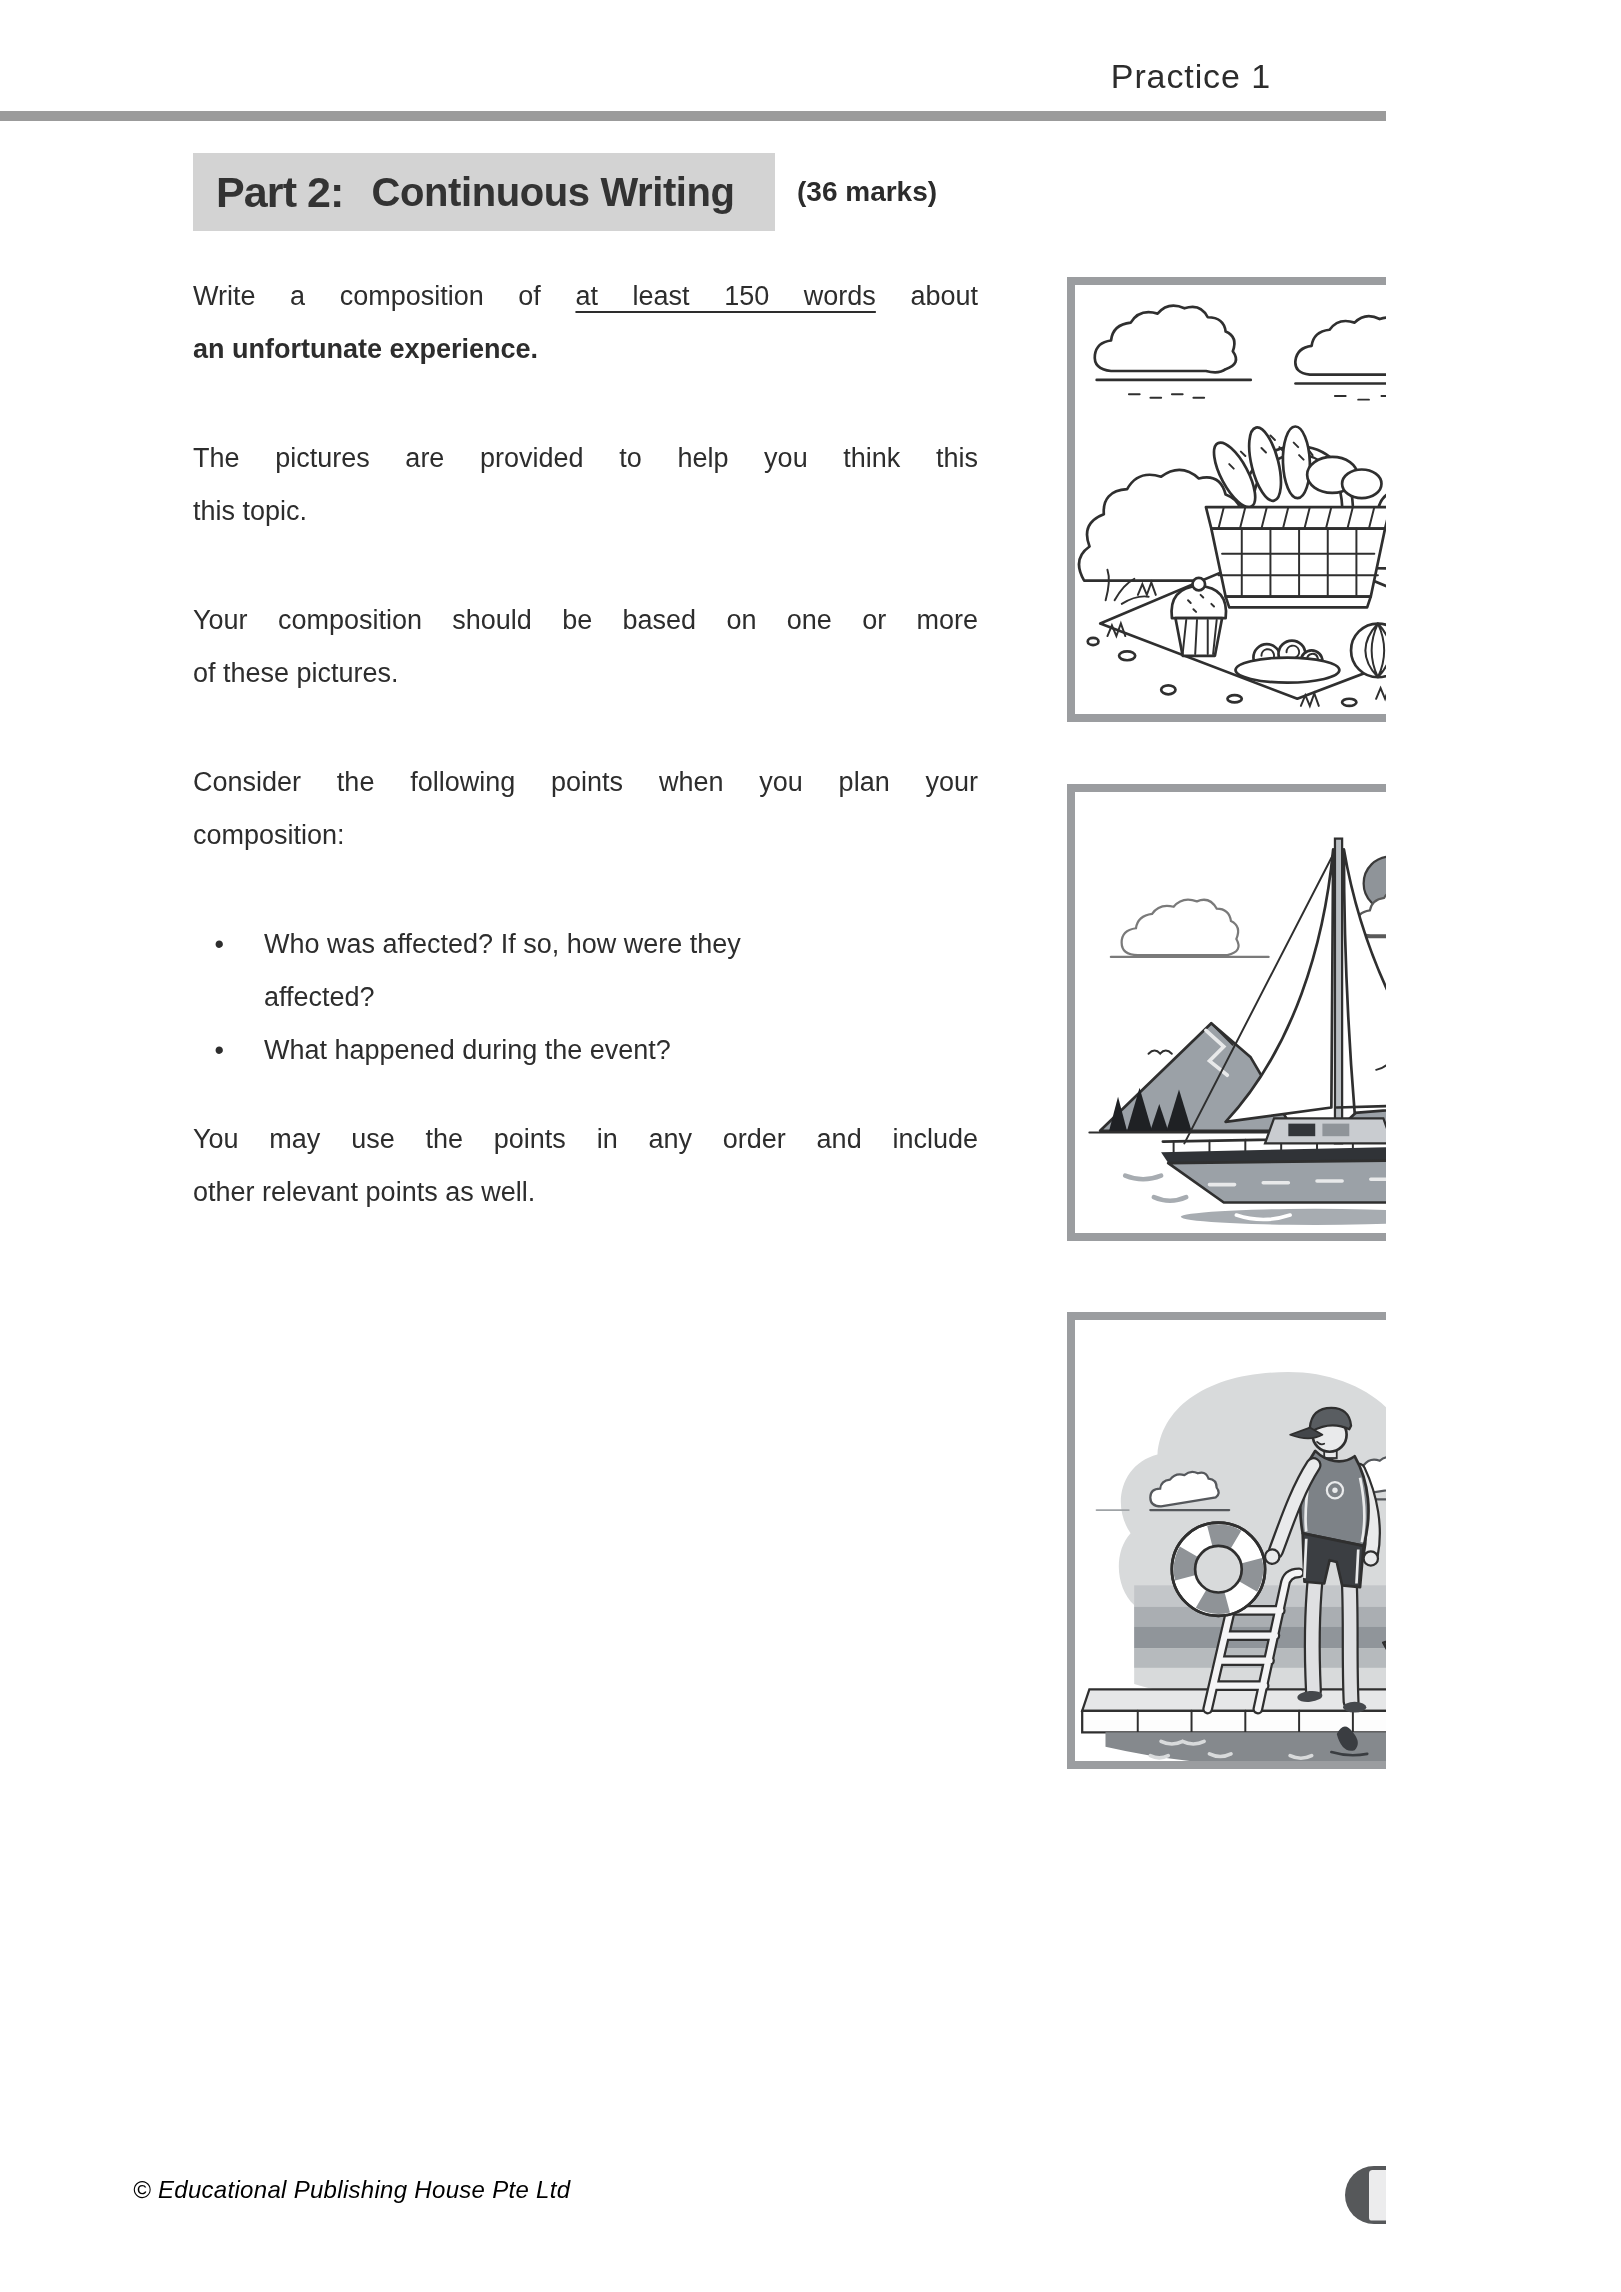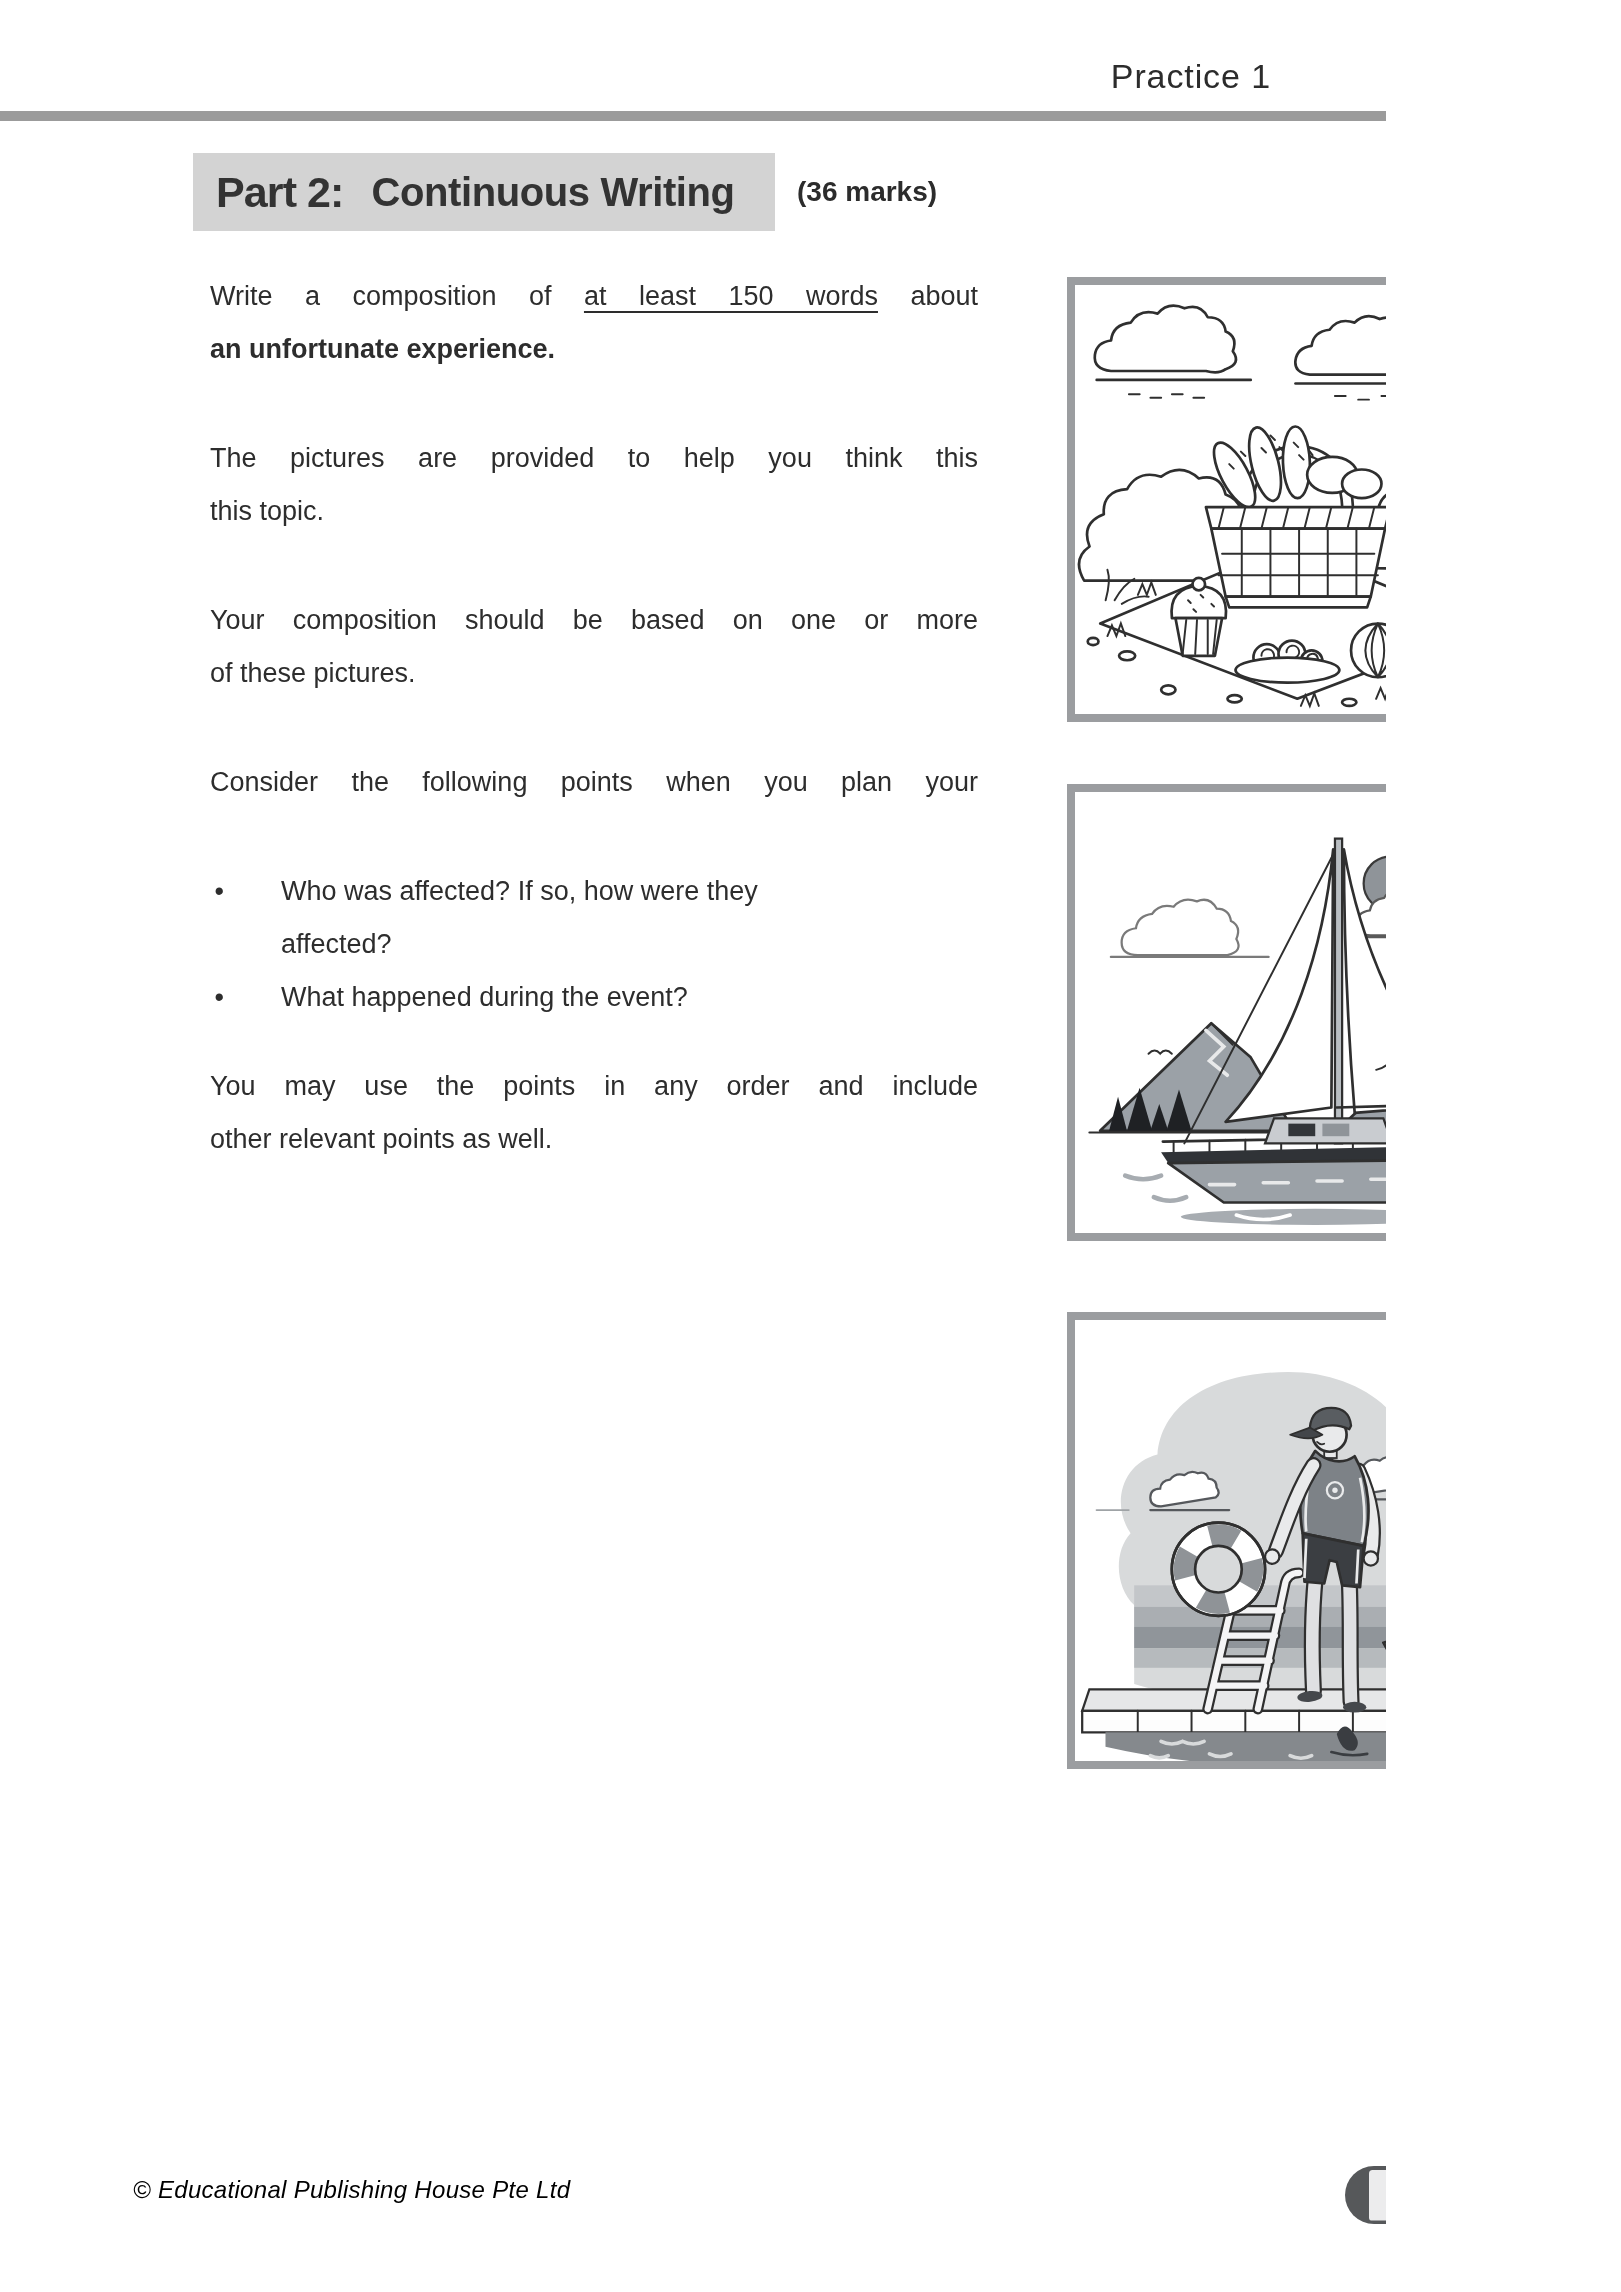--- a/index.html
+++ b/index.html
@@ -14,21 +14,21 @@
   .part-box{position:absolute;left:193px;top:153px;width:582px;height:78px;background:#d3d3d3;
             display:flex;align-items:center;padding-left:23px;box-sizing:border-box;color:#333333;}
   .part-label{font-size:43px;font-weight:bold;letter-spacing:-0.9px;white-space:pre;}
   .part-title{font-size:40px;font-weight:bold;margin-left:28px;letter-spacing:-0.4px;white-space:pre;}
   .marks{position:absolute;left:797px;top:153px;height:78px;display:flex;align-items:center;
          font-size:28px;font-weight:bold;color:#2c2c2c;}
 
   
   .instructions{position:absolute;left:193px;top:270px;width:785px;font-size:27px;line-height:53px;color:#2d2d2d;}
   .para{margin:0 0 56px 0;}
-  .ln{display:block;margin-left:17px;}
+  .ln{display:block;}
   .ln:empty{display:none;}
   .stretch{text-align:justify;text-align-last:justify;}
   .u{text-decoration:underline;text-underline-offset:6.3px;text-decoration-thickness:1.8px;}
   .b{font-weight:bold;}
   .bullet-list{list-style:none;margin:47px 0 36px 0;padding:0;}
   .bullet-item{position:relative;padding-left:71px;margin:0;}
   .bullet-item::before{content:"\2022";position:absolute;left:21.5px;top:0;font-size:27px;color:#2d2d2d;}
 
   
   .figure-frame{position:absolute;left:1067px;width:440px;border:8px solid #9b9da0;background:#fff;
@@ -77,20 +77,21 @@
     <p class="para">
       <span class="ln stretch">The pictures are provided to help you think this</span>
       <span class="ln">this topic.</span>
     </p>
     <p class="para">
       <span class="ln stretch">Your composition should be based on one or more</span>
       <span class="ln">of these pictures.</span>
     </p>
     <p class="para">
       <span class="ln stretch">Consider the following points when you plan your</span>
+      <span class="ln">composition:</span>
     </p>
     <ul class="bullet-list">
       <li class="bullet-item">
         <span class="ln">Who was affected? If so, how were they</span>
         <span class="ln">affected?</span>
       </li>
       <li class="bullet-item">
         <span class="ln">What happened during the event?</span>
 
       </li>

